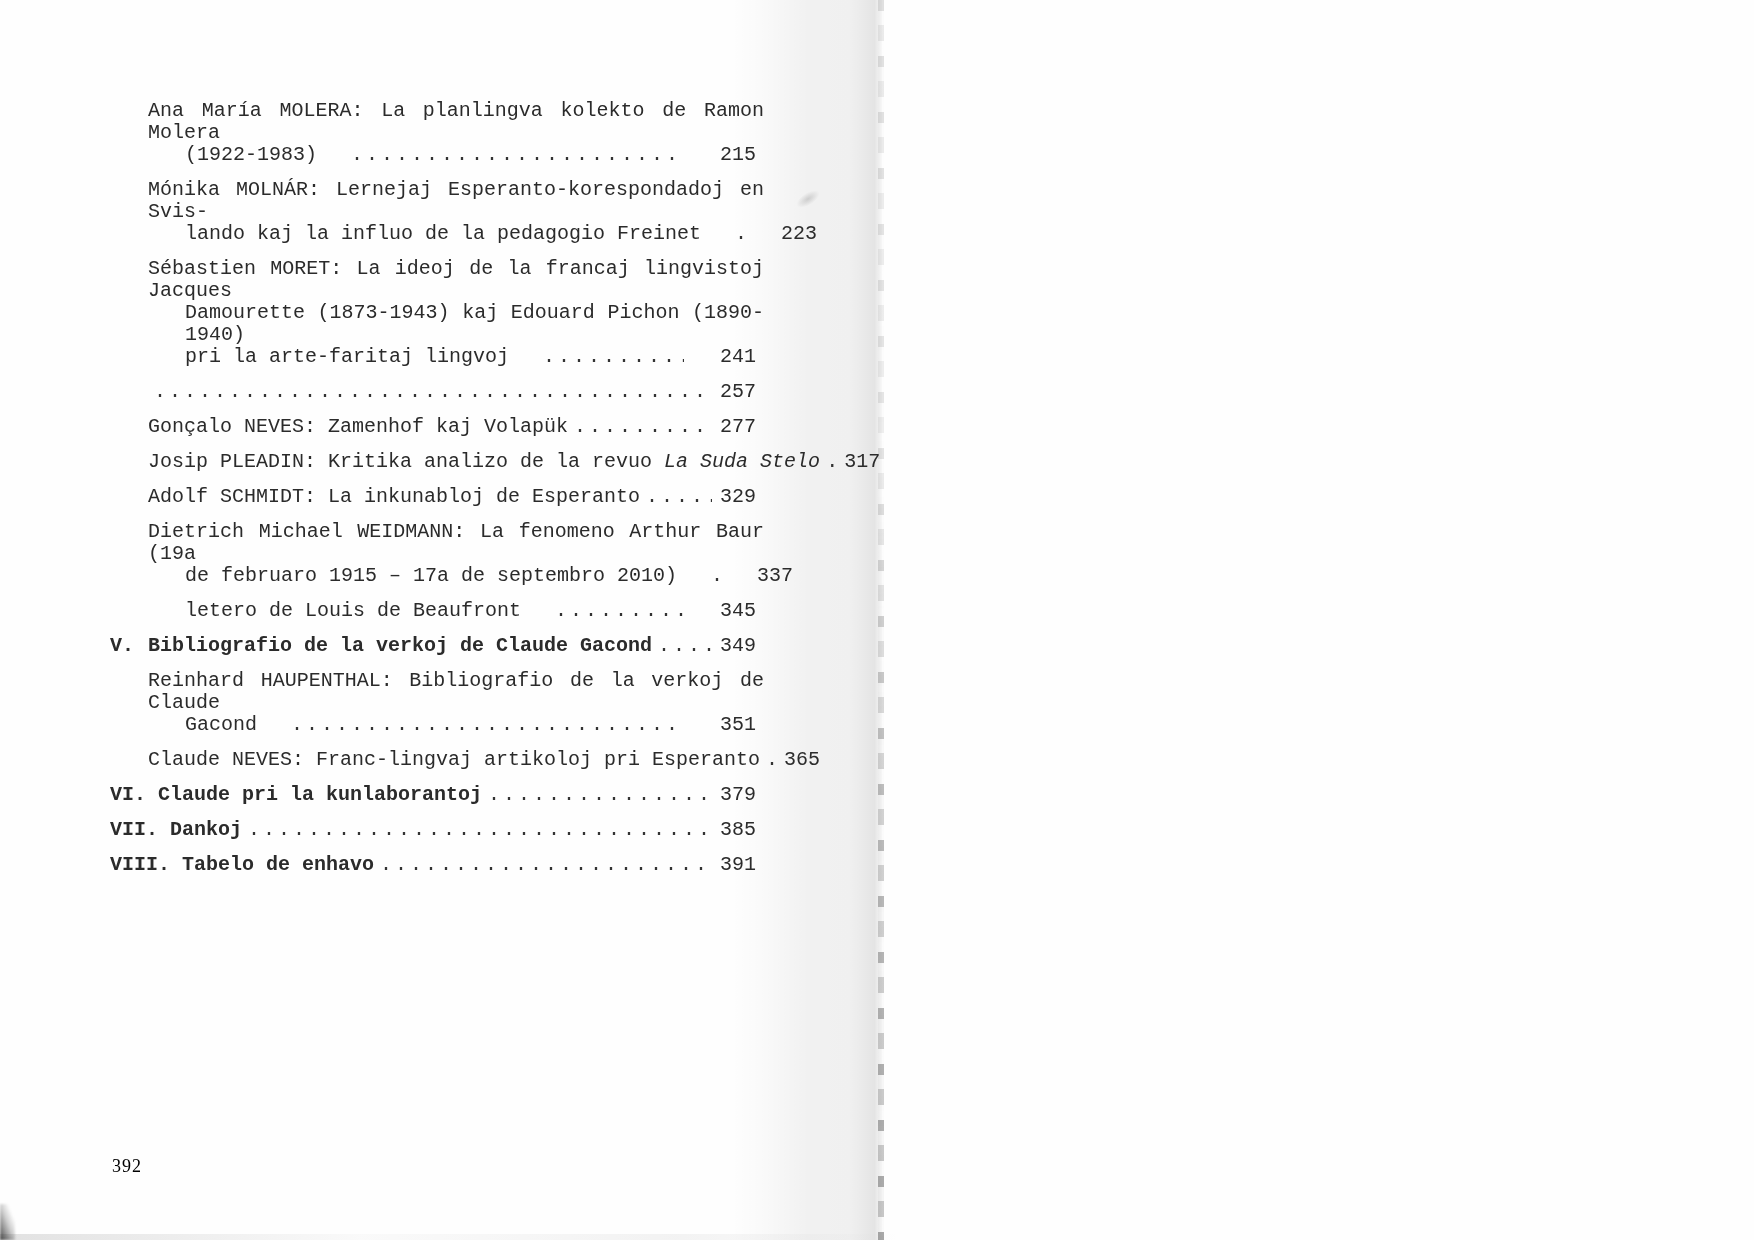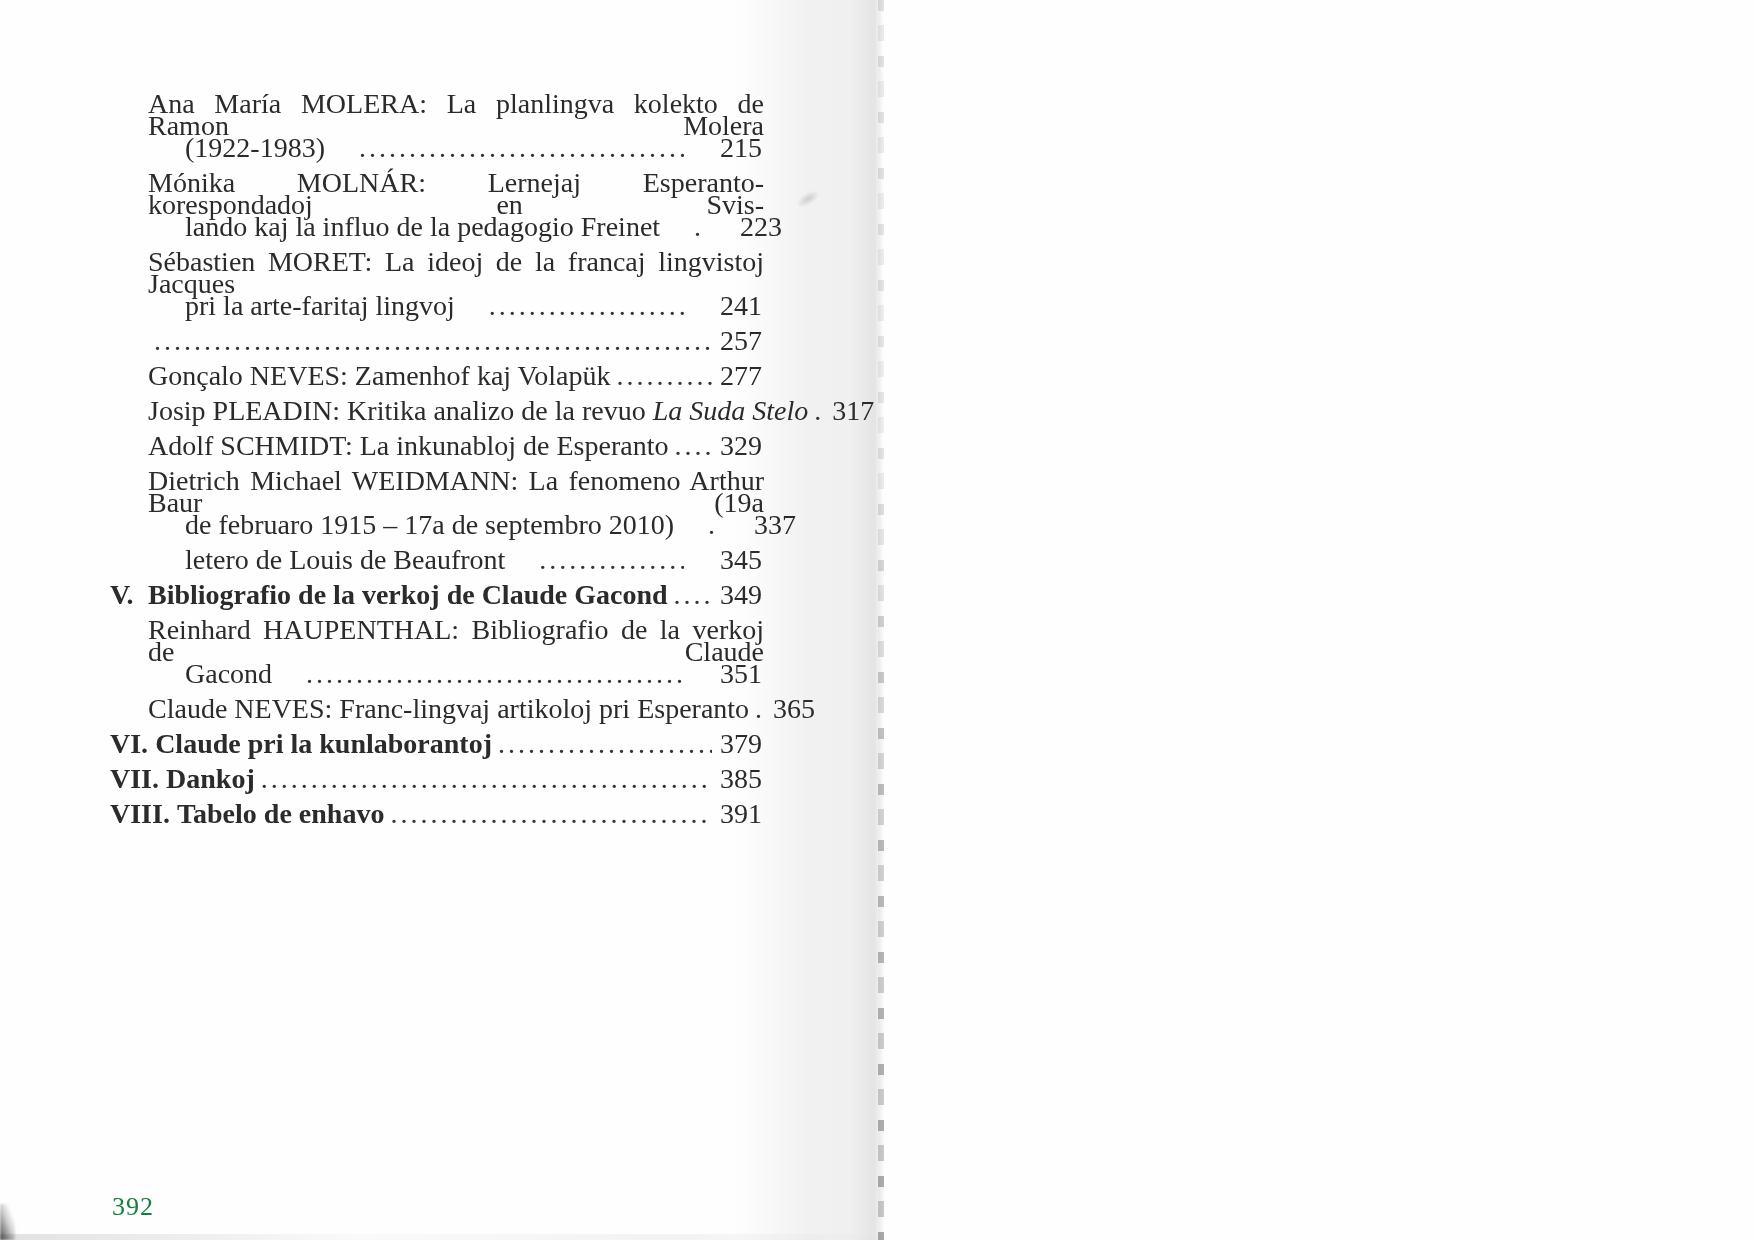--- a/index.html
+++ b/index.html
@@ -10,25 +10,26 @@
     font-family: "Liberation Serif", "DejaVu Serif", serif;
   }
   .scan {
     position: relative;
     width: 1754px; height: 1240px;
     background: #fefefe;
   }
   
   .toc {
     position: absolute;
-    left: 110px; top: 93px;
+    left: 110px; top: 100px;
     width: 654px;
-    font-size: 28px;
+    font-size: 20px;
     line-height: 22px;
     color: #2b2b2b;
+    font-family: Liberation Mono, monospace;
   }
   .entry { padding-left: 38px; margin-bottom: 13px; }
   .entry.numbered { padding-left: 0; }
   .entry.bold .txt, .entry.bold .numeral { font-weight: 700; }
   .line { width: 100%; }
   .line.cont { margin-left: 37px; width: calc(100% - 37px); gap: 28px; }
   .line.mid { text-align: justify; text-align-last: justify; }
   .line.mid .txt { white-space: normal; }
   .line.last { display: flex; align-items: baseline; }
   .txt { white-space: pre; flex: 0 0 auto; }
@@ -50,24 +51,23 @@
   .pagenum {
     flex: 0 0 auto;
     width: 44px;
     text-align: left;
     font-weight: 400;
   }
   
   .folio {
     position: absolute;
     left: 112px; top: 1156px;
-    font-size: 26px;
-    color: #15803d;
+    font-size: 18px;
+    color: #000000;
     letter-spacing: 1px;
-    margin-top: 36px;
   }
   
   .fold-band {
     position: absolute;
     left: 732px; top: 0;
     width: 150px; height: 1240px;
     background: linear-gradient(to right,
       rgba(0,0,0,0) 0%,
       rgba(0,0,0,0.018) 22%,
       rgba(0,0,0,0.05) 50%,
@@ -141,20 +141,21 @@
       <div class="entry">
         <div class="line mid"><span class="txt"><span>Mónika MOLNÁR: Lernejaj Esperanto-korespondadoj en Svis-</span></span></div>
         <div class="line cont last">
           <span class="txt"><span>lando kaj la influo de la pedagogio Freinet</span></span>
           <span class="dots">................................................................................................................................................................</span>
           <span class="pagenum">223</span>
         </div>
       </div>
       <div class="entry">
         <div class="line mid"><span class="txt"><span>Sébastien MORET: La ideoj de la francaj lingvistoj Jacques</span></span></div>
+        <div class="line cont mid"><span class="txt"><span>Damourette (1873-1943) kaj Edouard Pichon (1890-1940)</span></span></div>
         <div class="line cont last">
           <span class="txt"><span>pri la arte-faritaj lingvoj</span></span>
           <span class="dots">................................................................................................................................................................</span>
           <span class="pagenum">241</span>
         </div>
       </div>
       <div class="entry">
         <div class="line last">
           <span class="dots">................................................................................................................................................................</span>
           <span class="pagenum">257</span>

